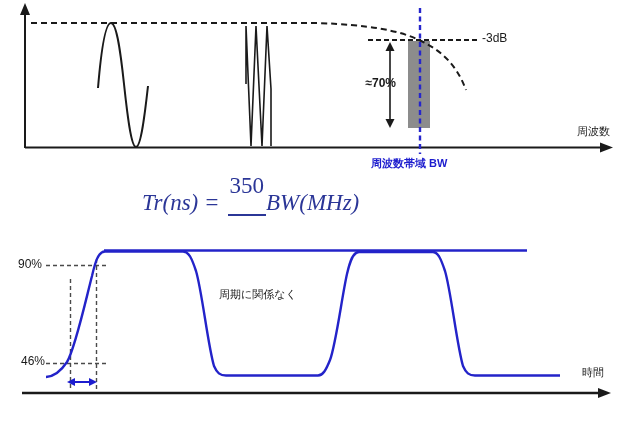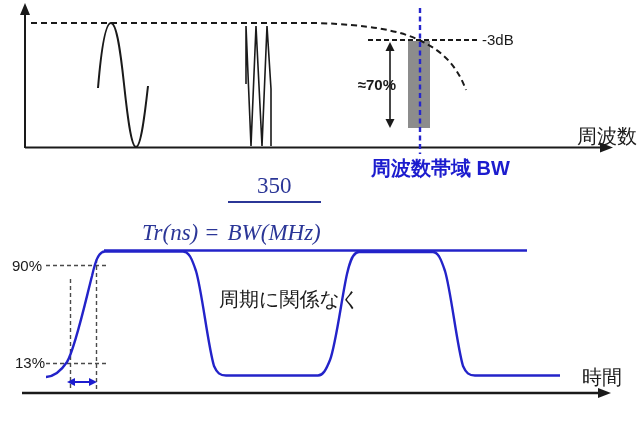--- a/index.html
+++ b/index.html
@@ -3,30 +3,30 @@
 <meta charset="utf-8">
 <style>
   html,body{margin:0;padding:0;background:#fff;}
   .canvas{
     position:relative;width:637px;height:430px;background:#ffffff;overflow:hidden;
     font-family:"Liberation Sans",sans-serif;color:#1a1a1a;
   }
   .layer{position:absolute;left:0;top:0;}
   .lbl{position:absolute;white-space:nowrap;line-height:1.1;}
   .blue{color:#1c1cce;font-weight:bold;}
-  .fs15{font-size:15px;}
+  .fs15{font-size:12px;}
   .fs16{font-size:16px;}
-  .fs17{font-size:20px;}
+  .fs17{font-size:11px;}
   .right{text-align:right;}
   
   .formula{
     position:absolute;left:142px;top:173px;display:flex;align-items:flex-end;gap:8px;
     color:#2b3697;font-family:"Liberation Serif",serif;font-style:italic;font-size:23px;
   }
-  .frac{display:inline-flex;flex-direction:column;align-items:center;}
+  .frac{display:inline-flex;flex-direction:row;align-items:center;}
   .frac .num{display:block;font-style:normal;text-align:center;padding:0 2px 2px;border-bottom:2px solid #2b3697;align-self:stretch;}
   .frac .den{display:block;padding-top:17px;}
 </style>
 </head>
 <body>
 
 <div class="canvas">
 
   <svg class="layer" width="637" height="430" viewBox="0 0 637 430">
 
@@ -81,17 +81,17 @@
 
   <div class="formula">
     <span>Tr(ns) =</span>
     <span class="frac">
       <span class="num">350</span>
       <span class="den">BW(MHz)</span>
     </span>
   </div>
 
   <div class="lbl fs15 right" style="left:8px;top:258px;width:34px;">90%</div>
-  <div class="lbl fs15 right" style="left:11px;top:355px;width:34px;">13%</div>
+  <div class="lbl fs15 right" style="left:11px;top:355px;width:34px;">46%</div>
   <div class="lbl fs17" style="left:219px;top:288px;">周期に関係なく</div>
   <div class="lbl fs17" style="left:582px;top:366px;">時間</div>
 
 </div>
 
 </body></html>

